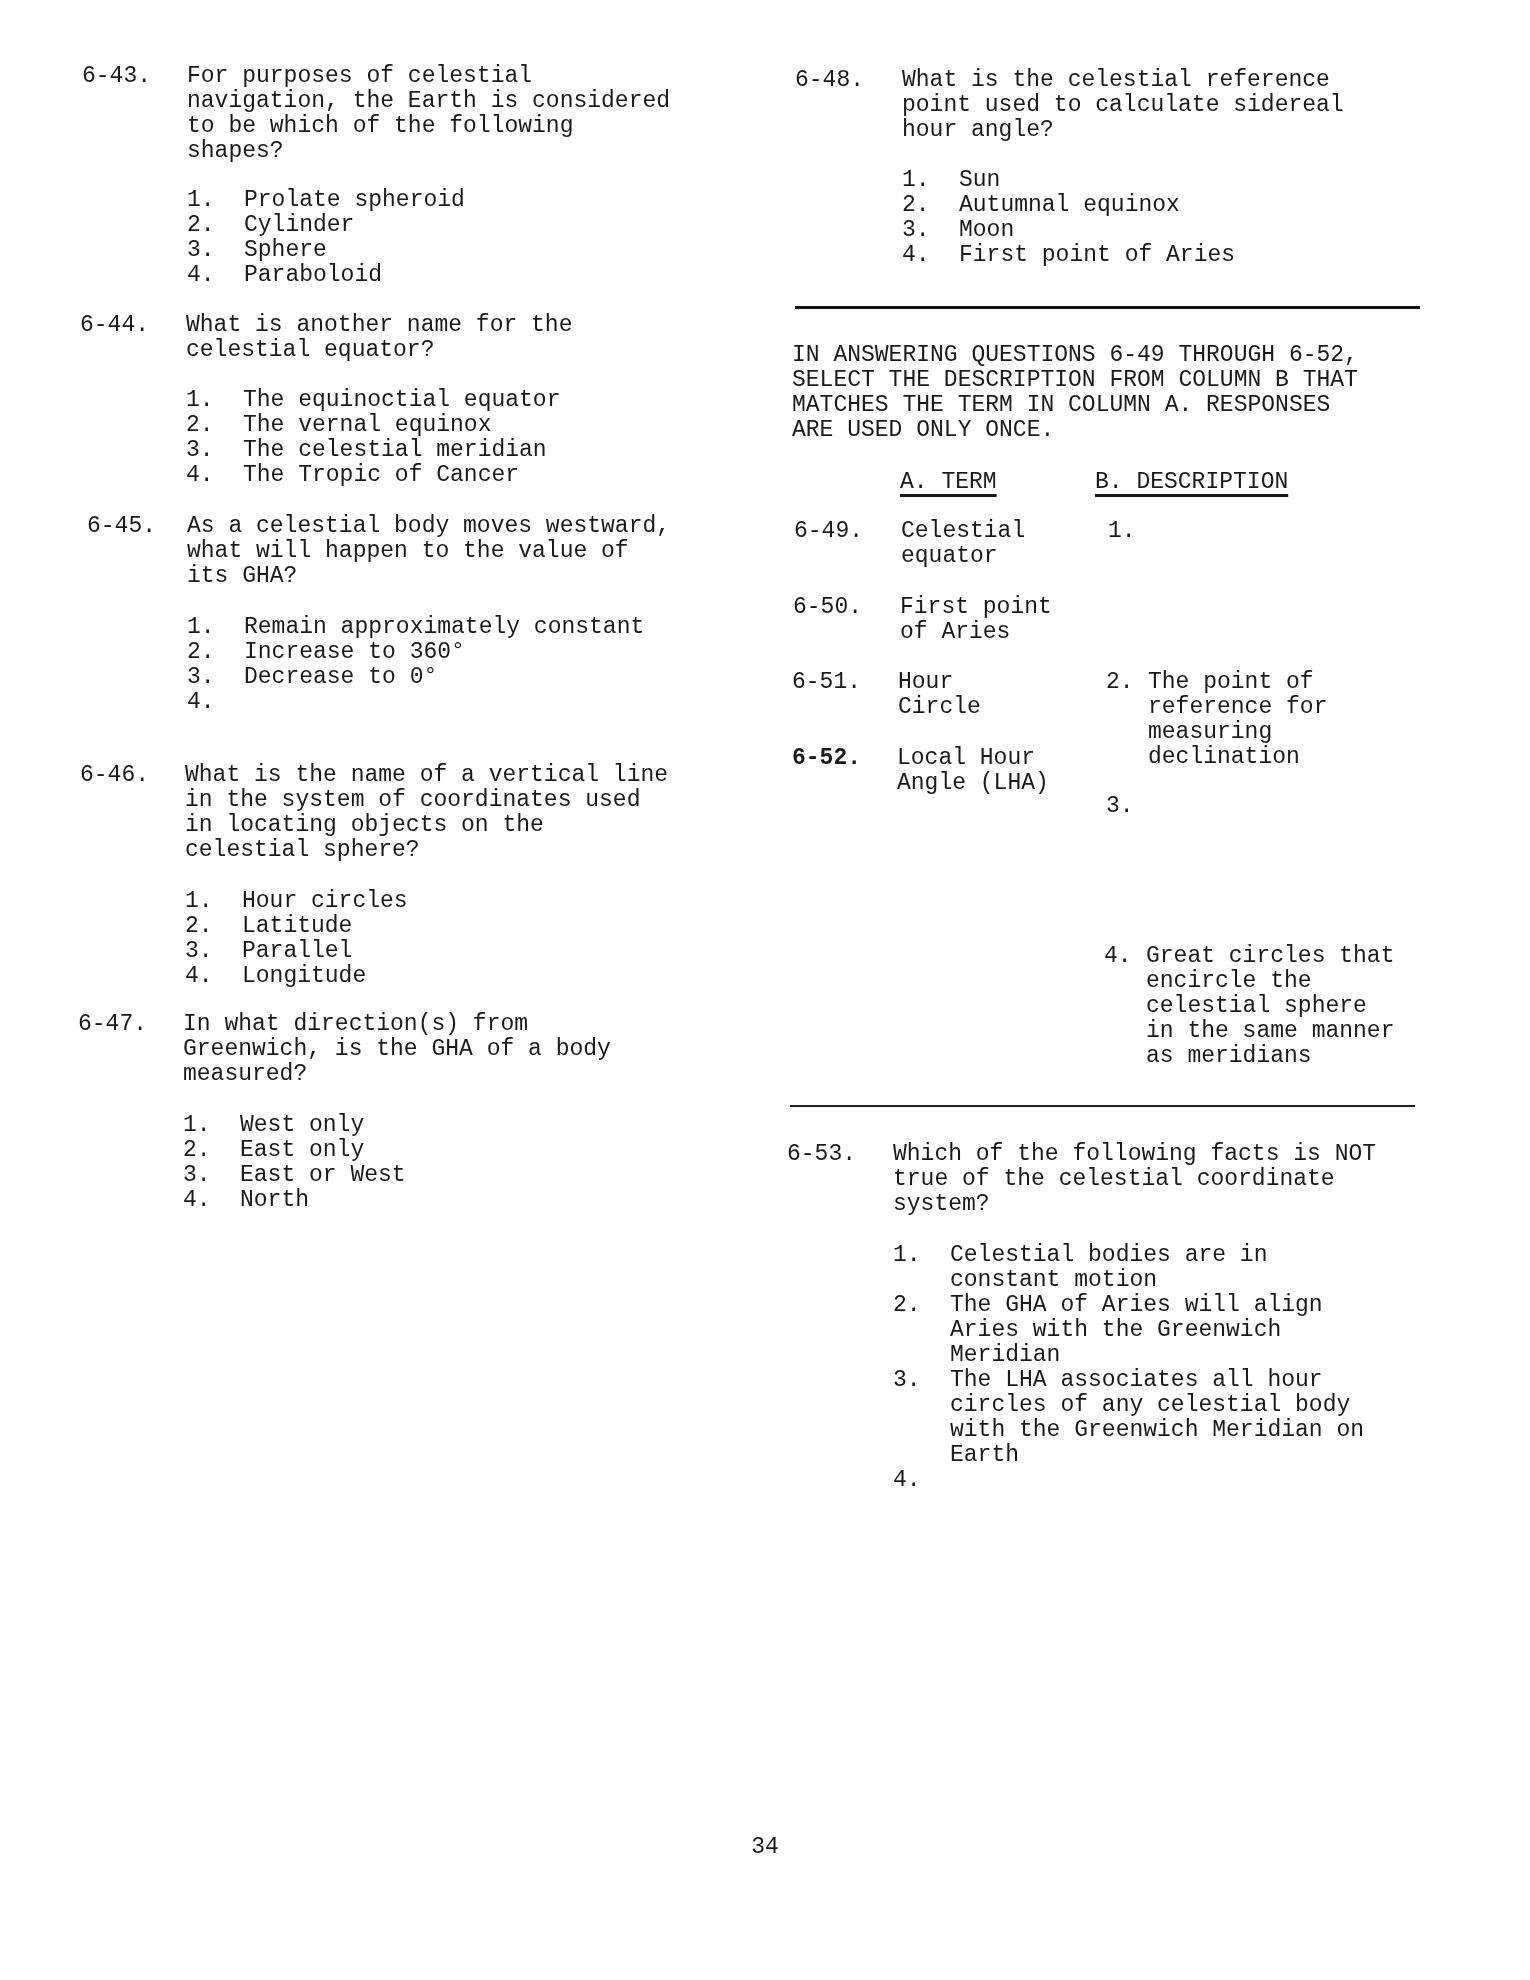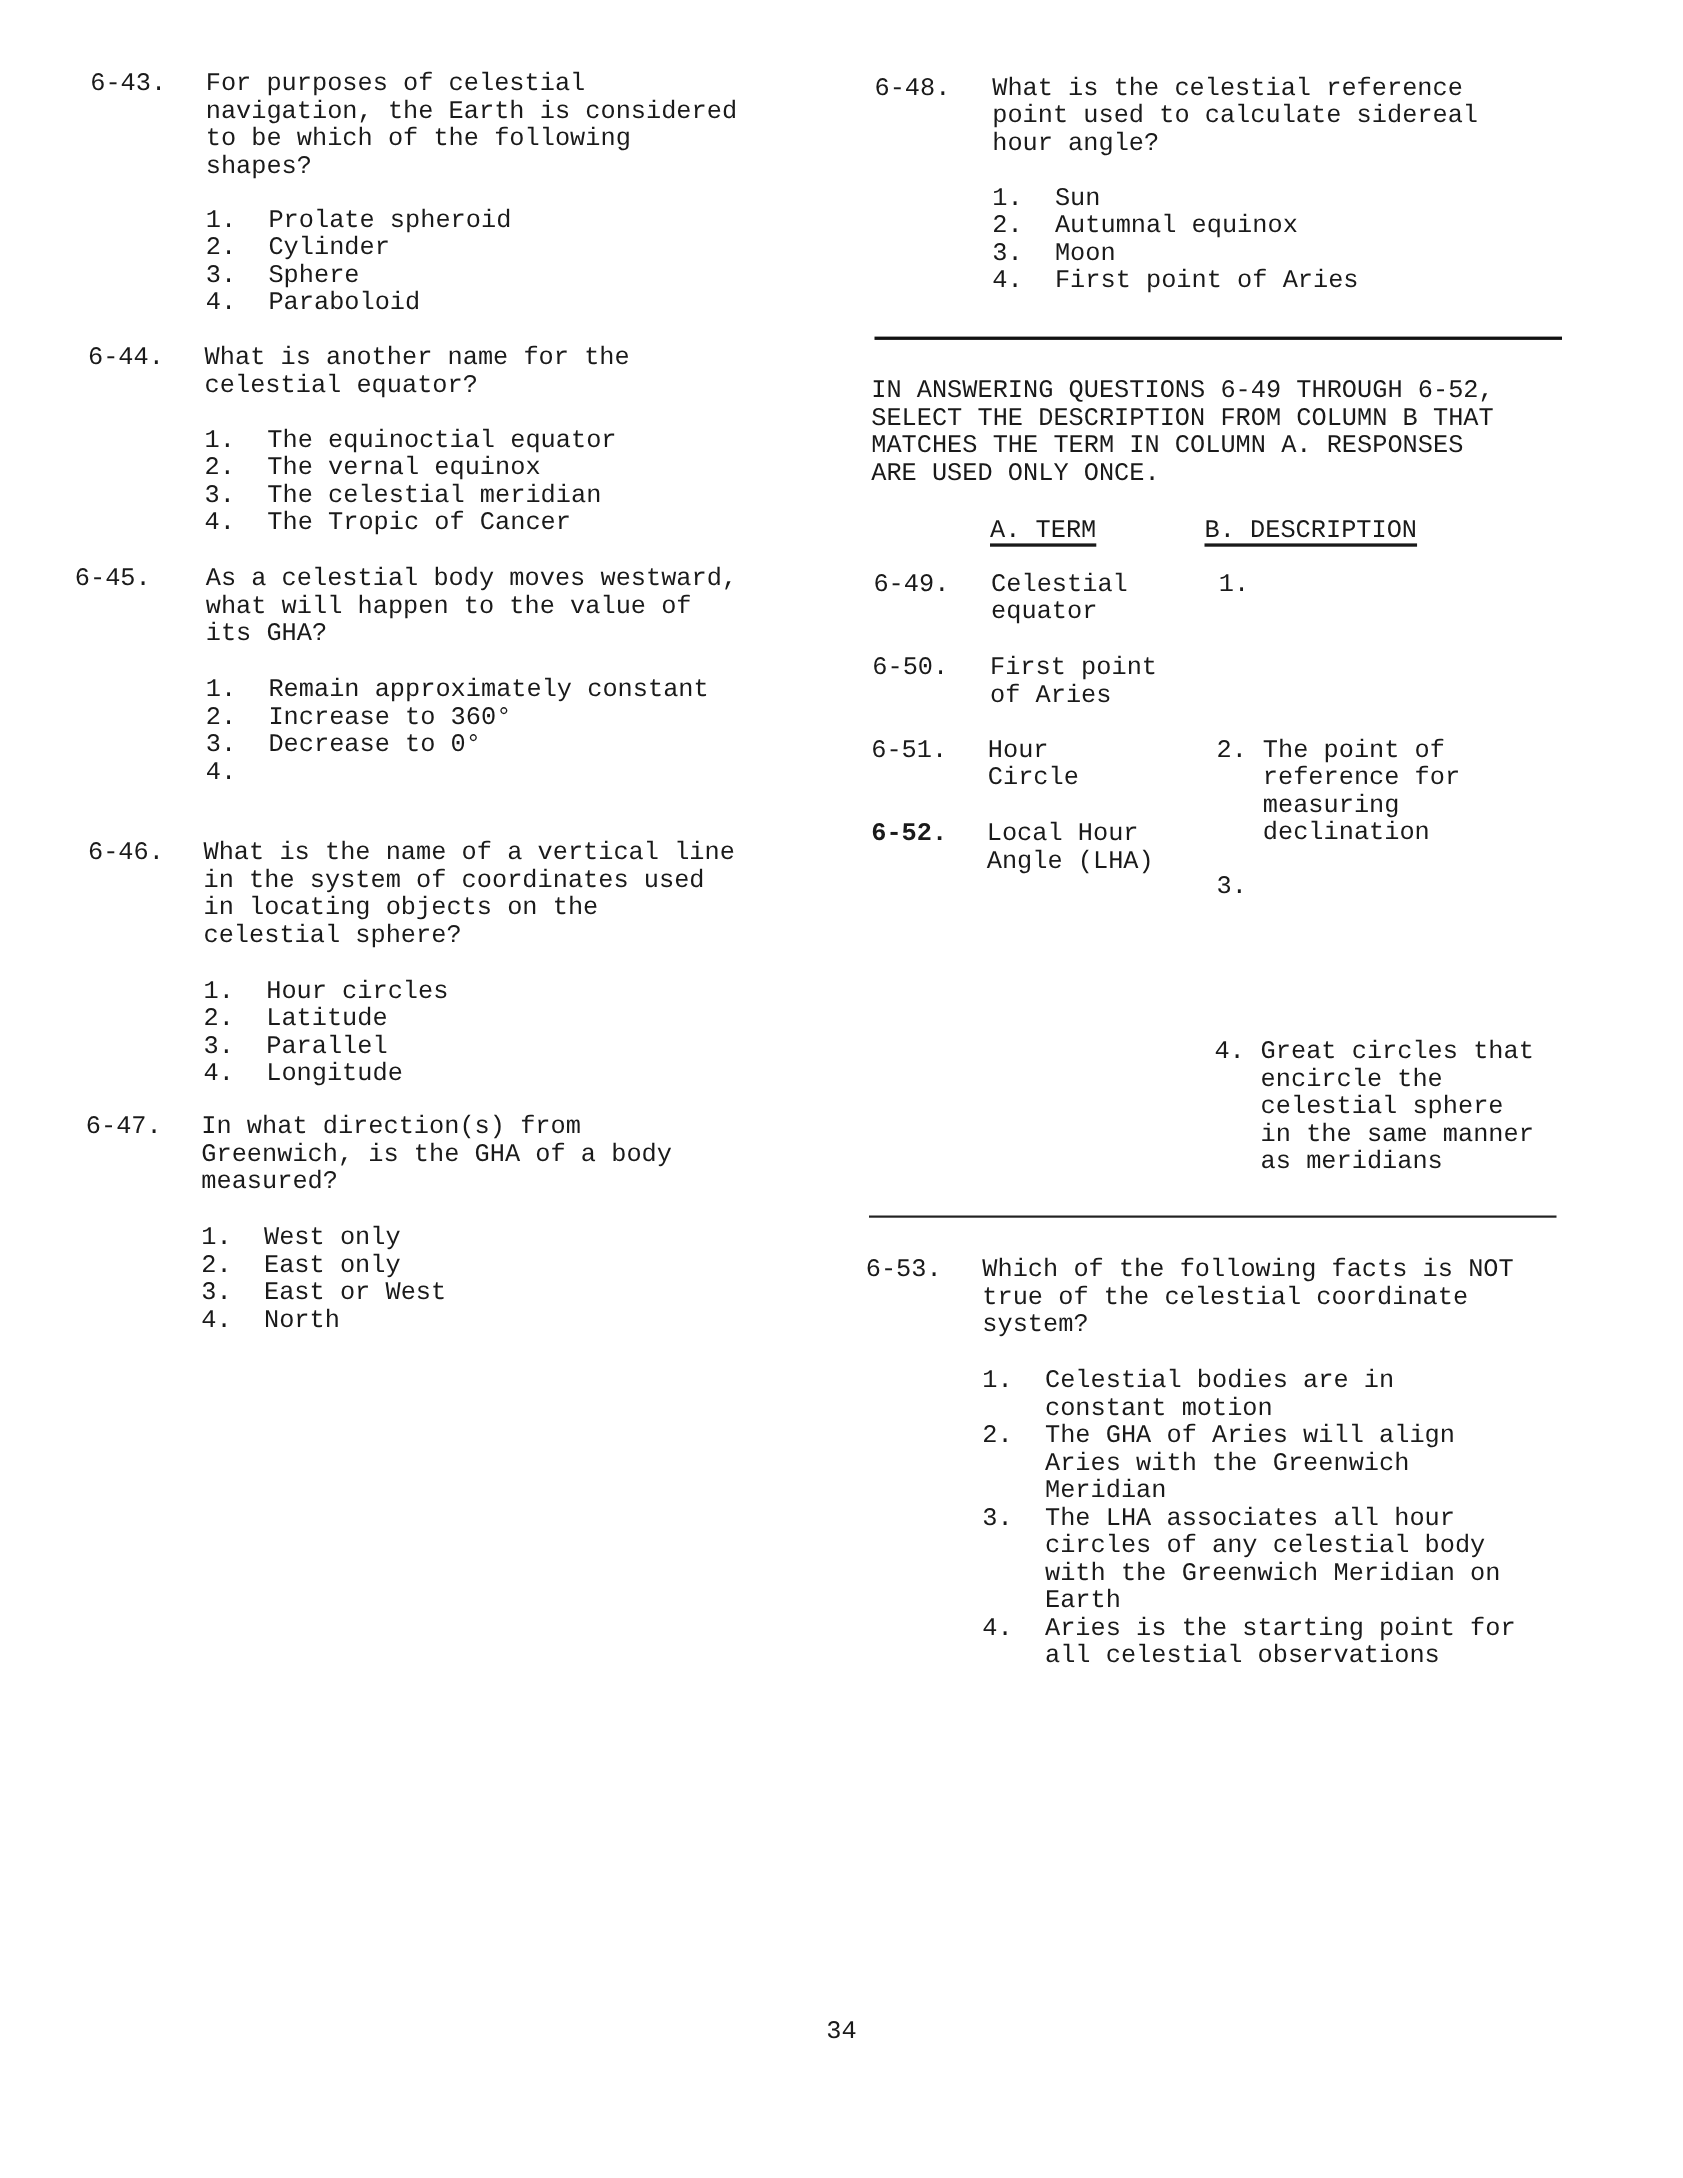--- a/index.html
+++ b/index.html
@@ -48,21 +48,21 @@
 celestial  equator?</div>
     <div class="opts" style="left:186px; top:388px;">
       <div class="opt"><span class="opt-num">1.</span><span>The equinoctial equator</span></div>
       <div class="opt"><span class="opt-num">2.</span><span>The vernal equinox</span></div>
       <div class="opt"><span class="opt-num">3.</span><span>The celestial meridian</span></div>
       <div class="opt"><span class="opt-num">4.</span><span>The Tropic of Cancer</span></div>
     </div>
   </div>
 
   <div>
-    <span class="q-num" style="left:68px; top:514px;">6-45.</span>
+    <span class="q-num" style="left:87px; top:514px;">6-45.</span>
     <div class="q-text" style="left:187px; top:514px;">As a celestial body moves westward,
 what will happen to the value of
 its GHA?</div>
     <div class="opts" style="left:187px; top:615px;">
       <div class="opt"><span class="opt-num">1.</span><span>Remain  approximately  constant</span></div>
       <div class="opt"><span class="opt-num">2.</span><span>Increase to 360°</span></div>
       <div class="opt"><span class="opt-num">3.</span><span>Decrease to 0°</span></div>
       <div class="opt"><span class="opt-num">4.</span></div>
     </div>
   </div>
@@ -170,19 +170,18 @@
     <div class="opts" style="left:893px; top:1243px;">
       <div class="opt"><span class="opt-num">1.</span><span>Celestial bodies are in
 constant  motion</span></div>
       <div class="opt"><span class="opt-num">2.</span><span>The GHA of Aries will align
 Aries with the Greenwich
 Meridian</span></div>
       <div class="opt"><span class="opt-num">3.</span><span>The LHA associates all hour
 circles of any celestial body
 with the Greenwich Meridian on
 Earth</span></div>
-      <div class="opt"><span class="opt-num">4.</span><span>Aries is the starting point for
-all  celestial  observations</span></div>
+      <div class="opt"><span class="opt-num">4.</span></div>
     </div>
   </div>
 </div>
 
 <div class="page-num">34</div>
 
 </body></html>

